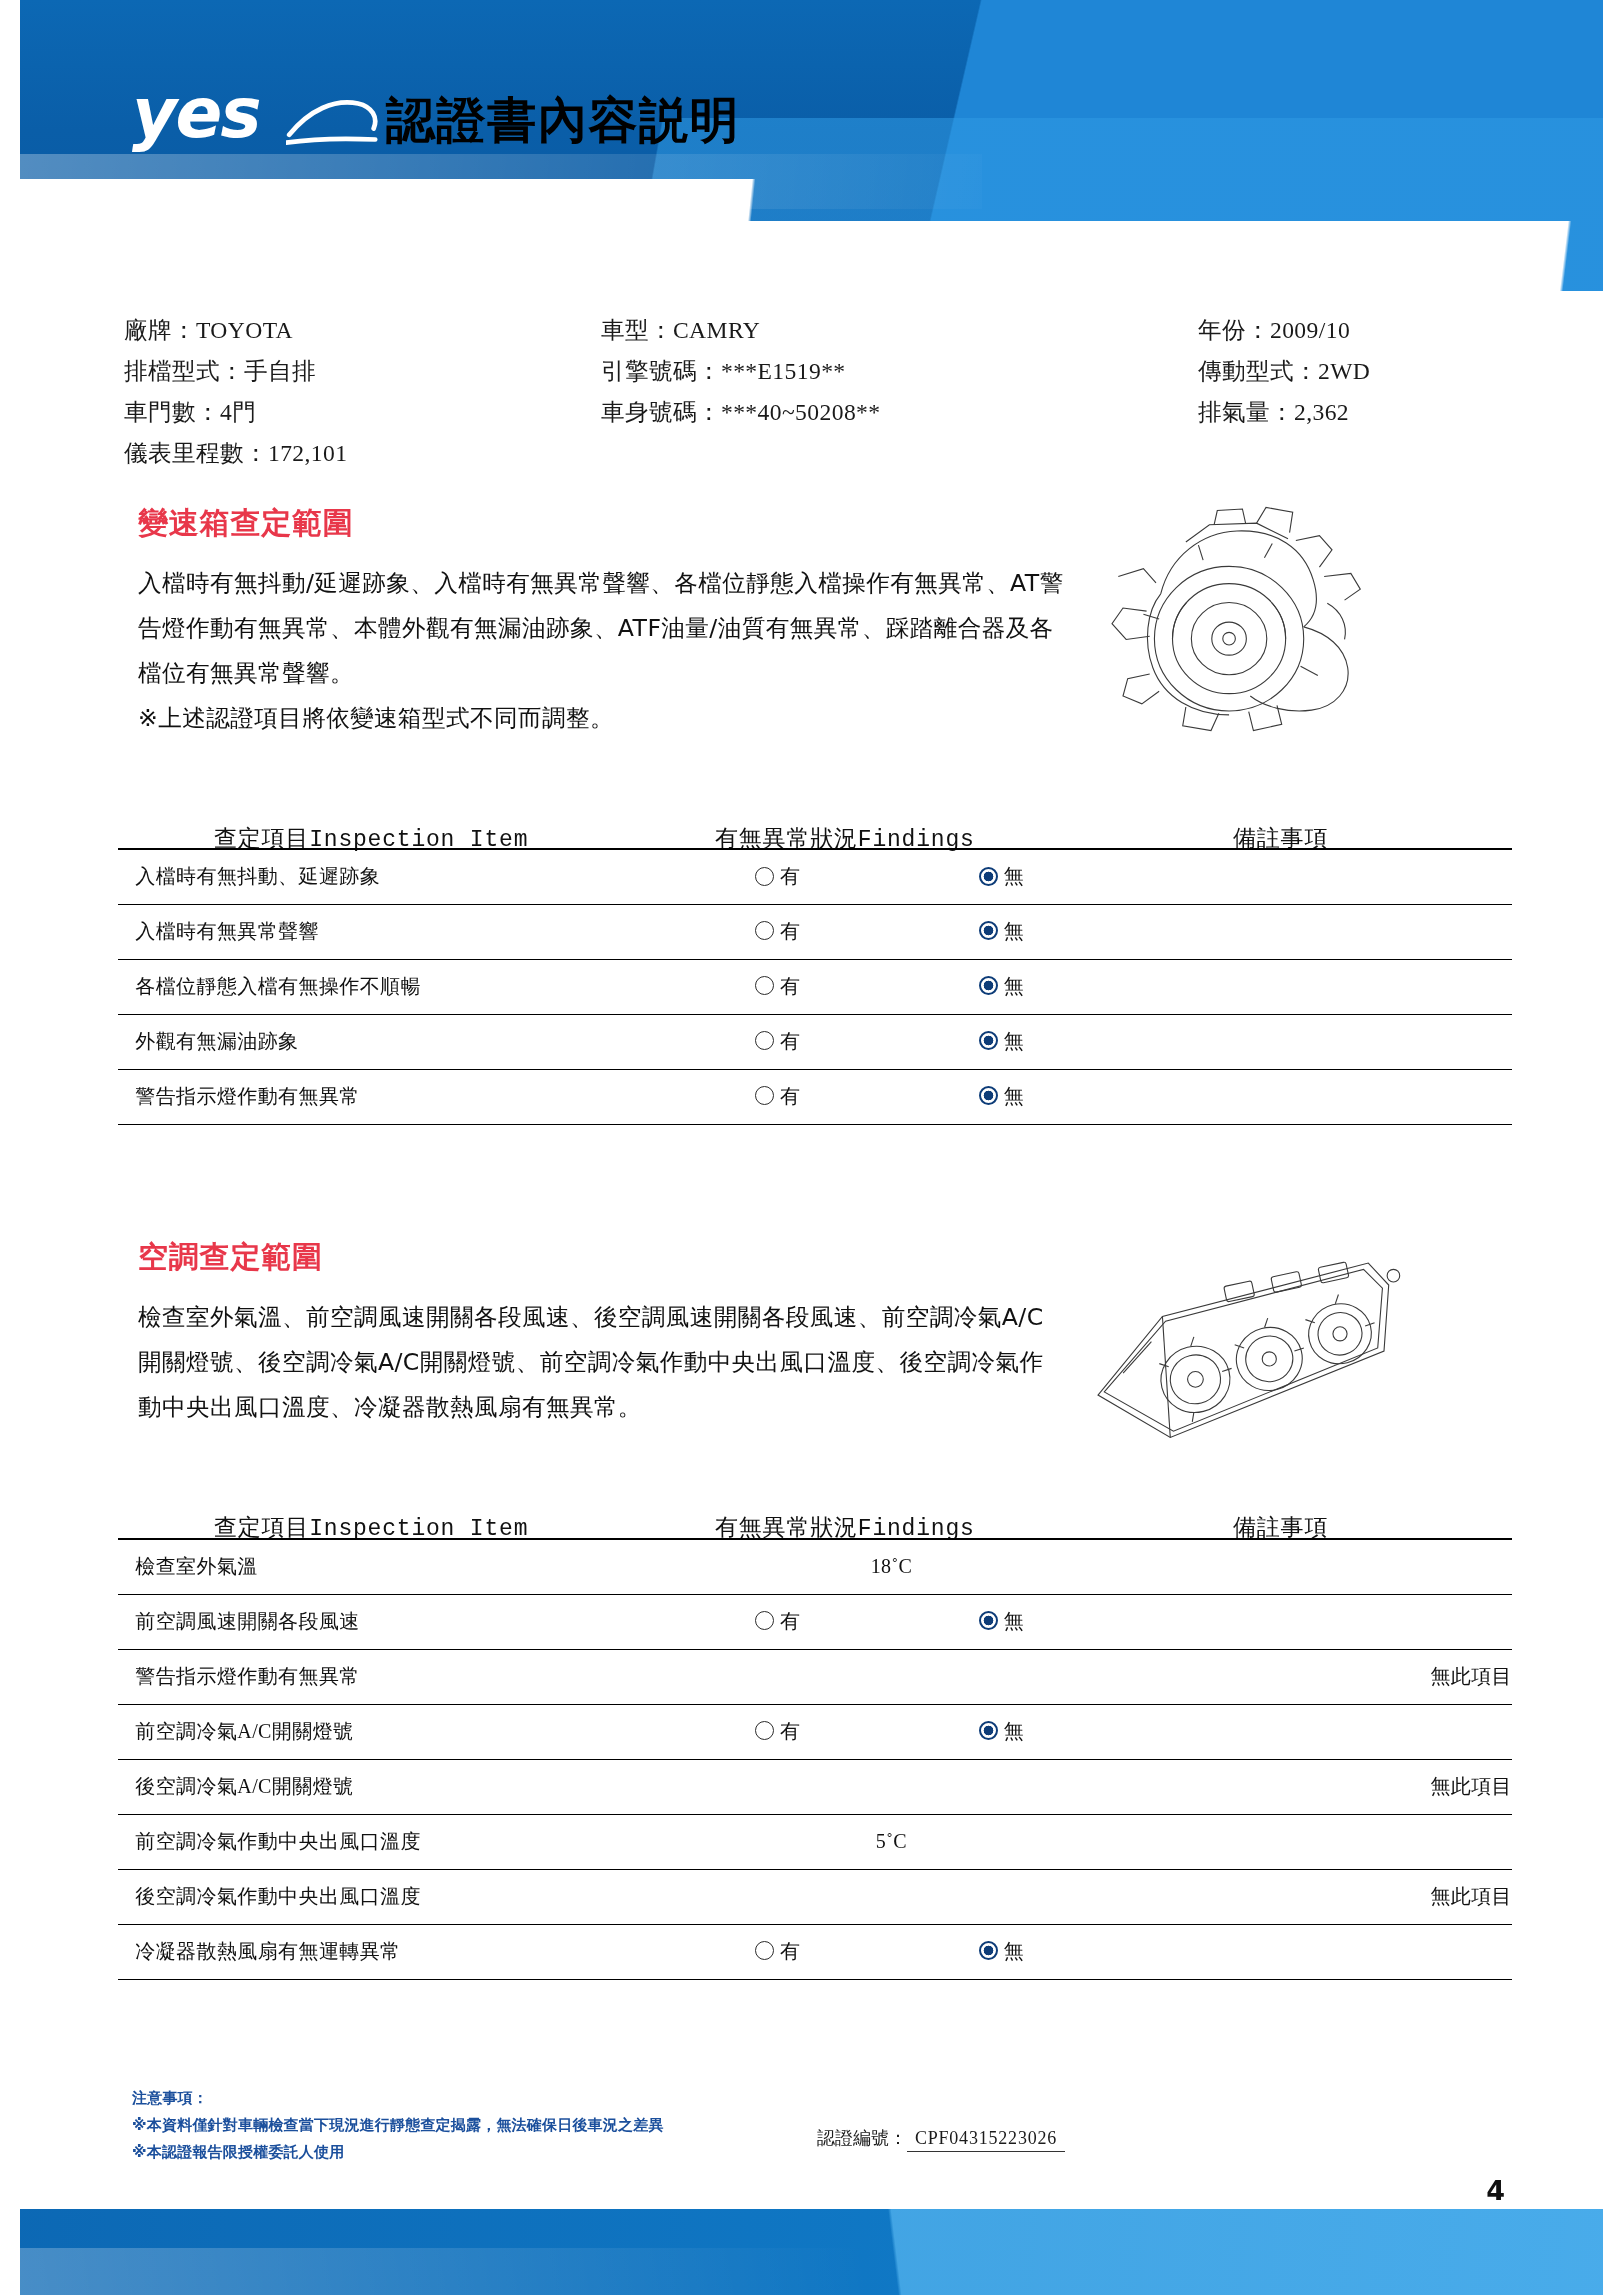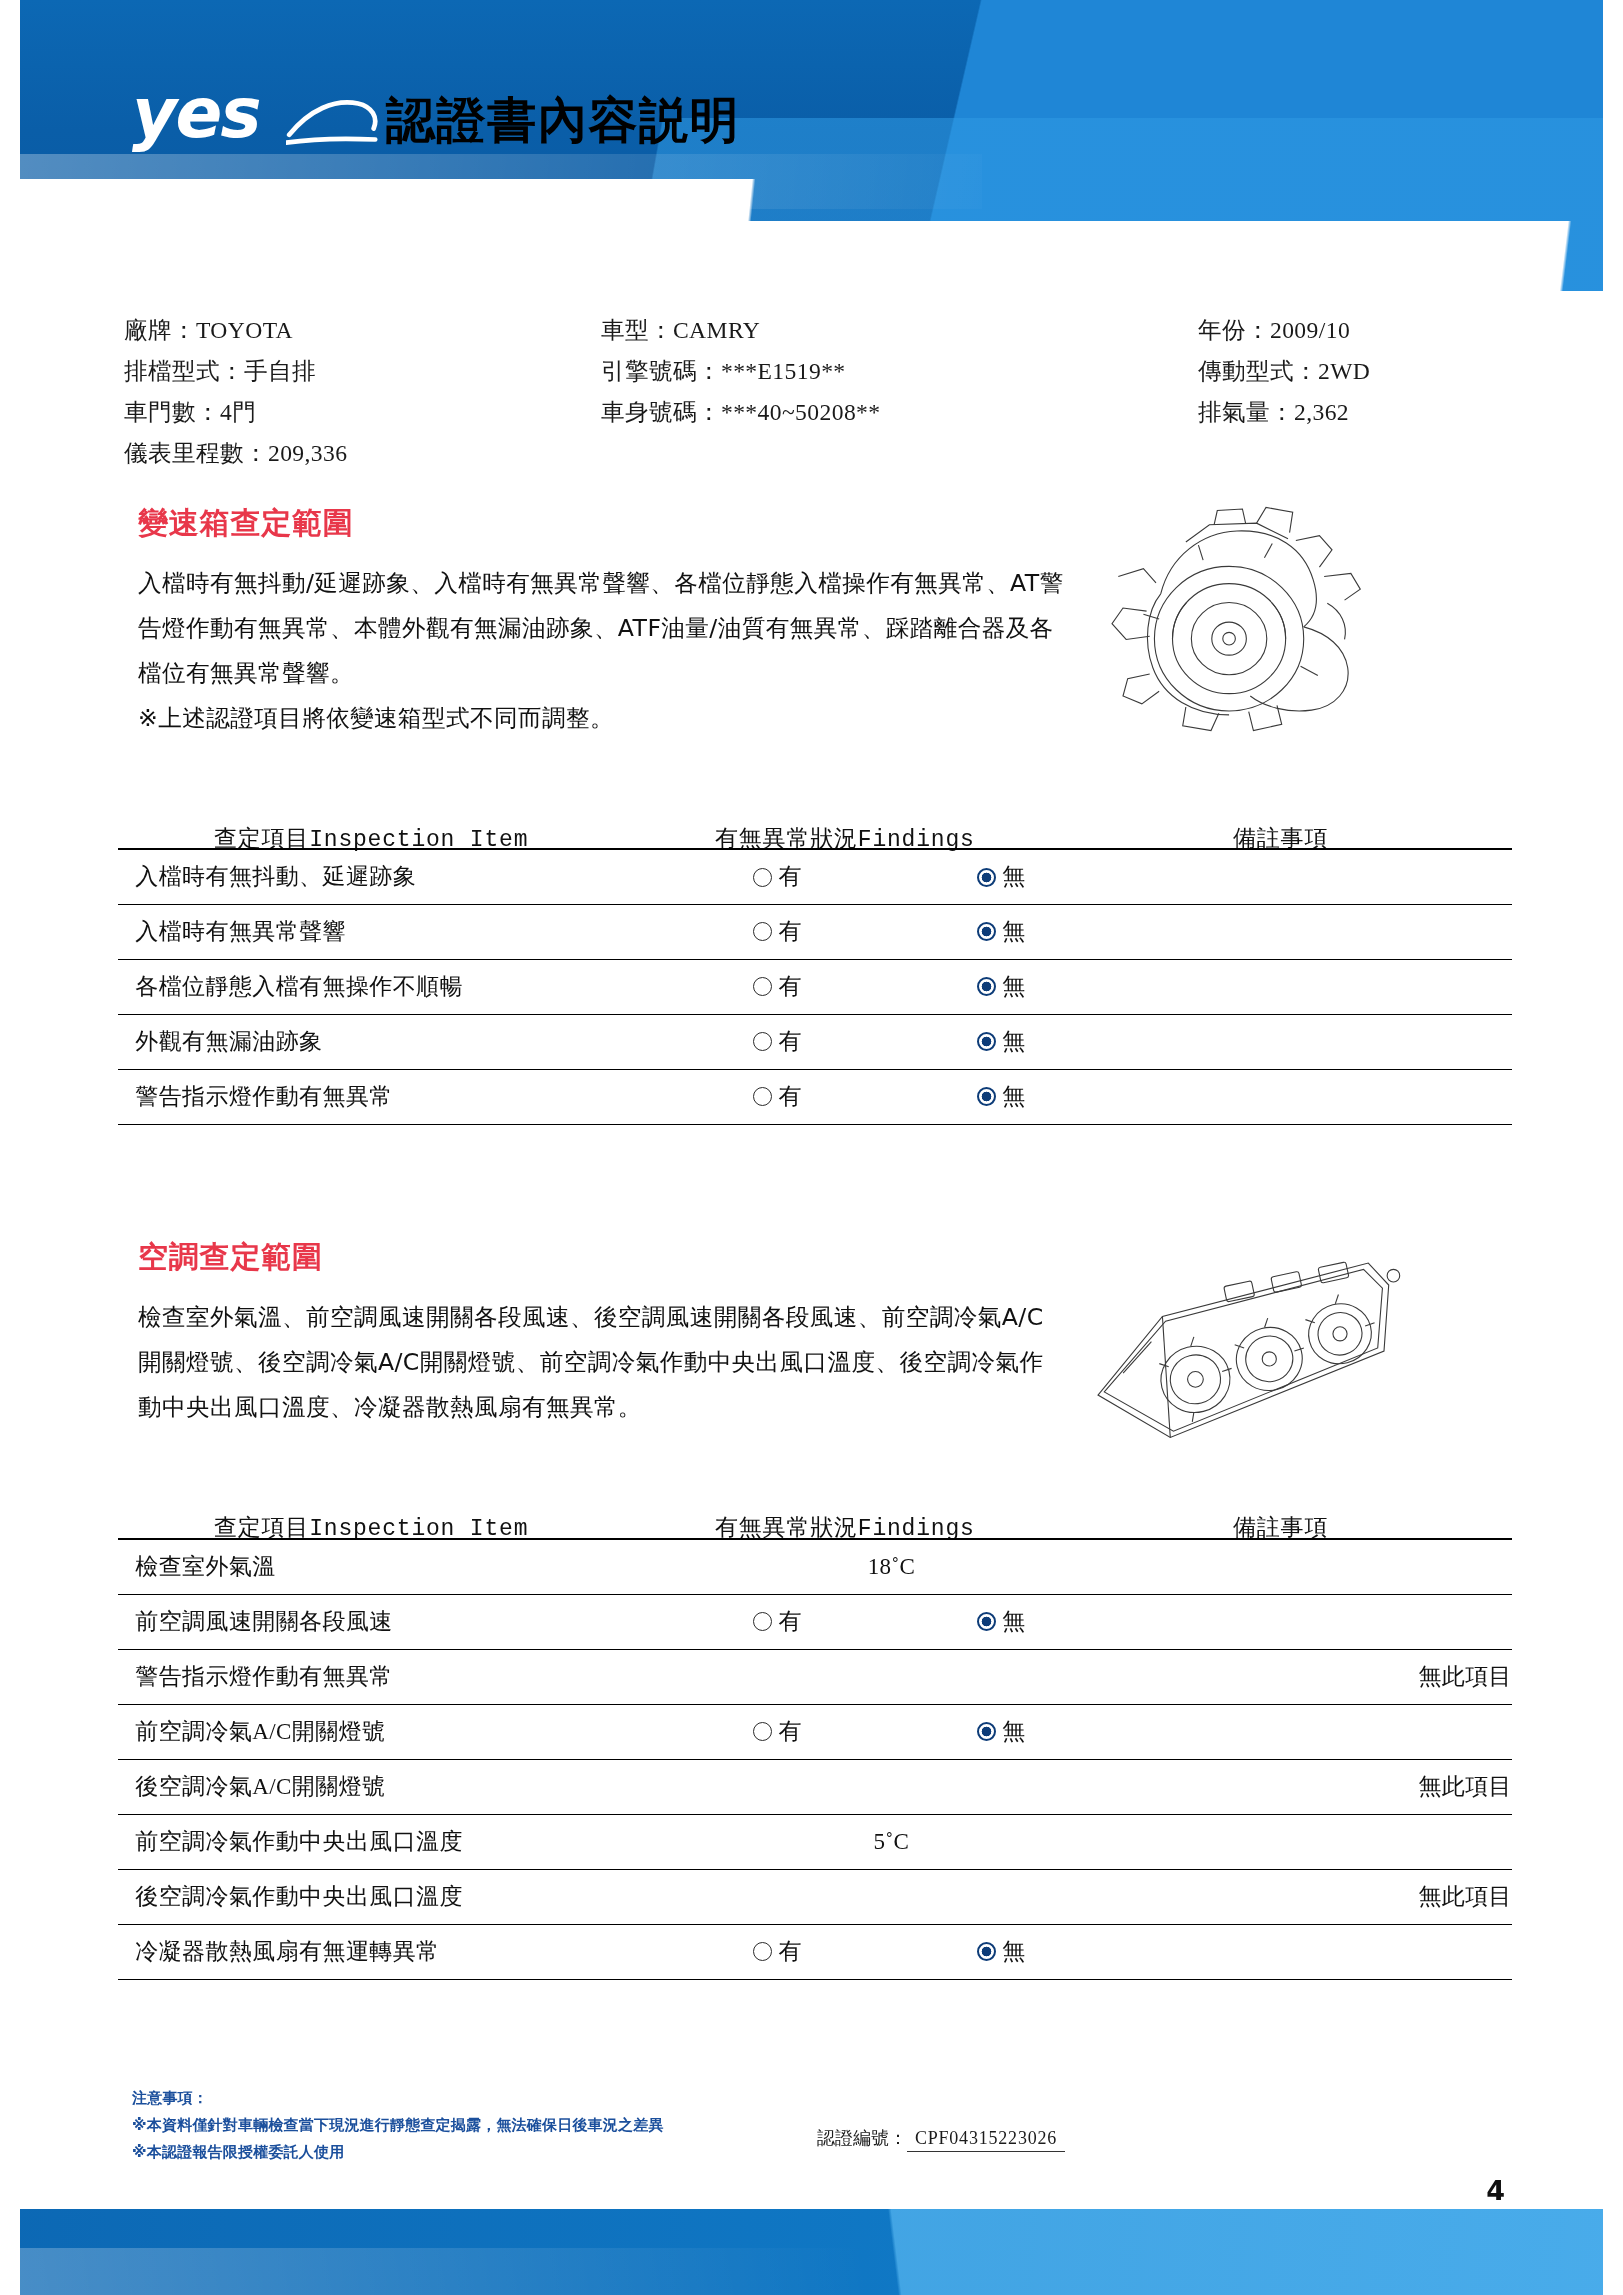--- a/index.html
+++ b/index.html
@@ -134,21 +134,21 @@
   .tbl {
     position: absolute;
     left: 118px;
     width: 1394px;
     border-collapse: collapse;
     font-family: "Liberation Serif", serif;
   }
   .tbl tr { height: 55px; }
   .tbl td {
     border-bottom: 1.6px solid #000;
-    font-size: 23px;
+    font-size: 20px;
     color: #111;
     padding: 0;
     vertical-align: middle;
     letter-spacing: 0.4px;
   }
   .tbl tr:first-child td { border-top: 2.4px solid #000; }
   .col-item { width: 550px; padding-left: 17.3px !important; }
   .col-yes  { width: 220px; text-align: center; }
   .col-no   { width: 228px; text-align: center; }
   .col-note { width: 397px; text-align: right; }
@@ -239,21 +239,21 @@
     </div>
 
     <div class="hdr-title">認證書內容説明</div>
   </div>
 
   <div class="info">
     <div class="info-col info-c1">
       <div class="info-line">廠牌：TOYOTA</div>
       <div class="info-line">排檔型式：手自排</div>
       <div class="info-line">車門數：4門</div>
-      <div class="info-line">儀表里程數：209,336</div>
+      <div class="info-line">儀表里程數：172,101</div>
     </div>
     <div class="info-col info-c2">
       <div class="info-line">車型：CAMRY</div>
       <div class="info-line">引擎號碼：***E1519**</div>
       <div class="info-line">車身號碼：***40~50208**</div>
     </div>
     <div class="info-col info-c3">
       <div class="info-line">年份：2009/10</div>
       <div class="info-line">傳動型式：2WD</div>
       <div class="info-line">排氣量：2,362</div>

